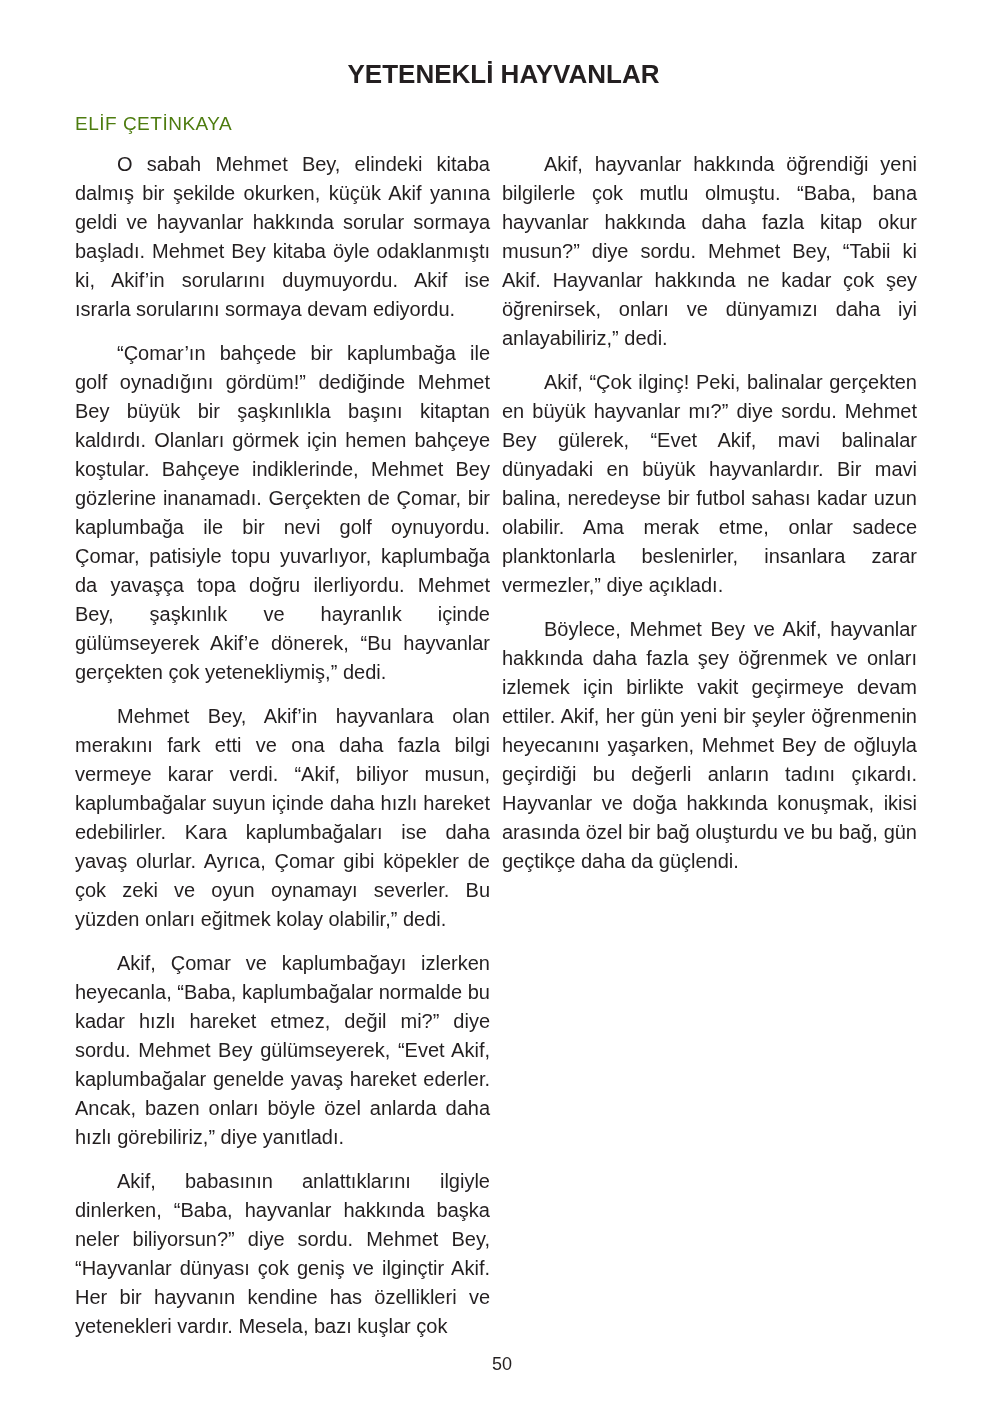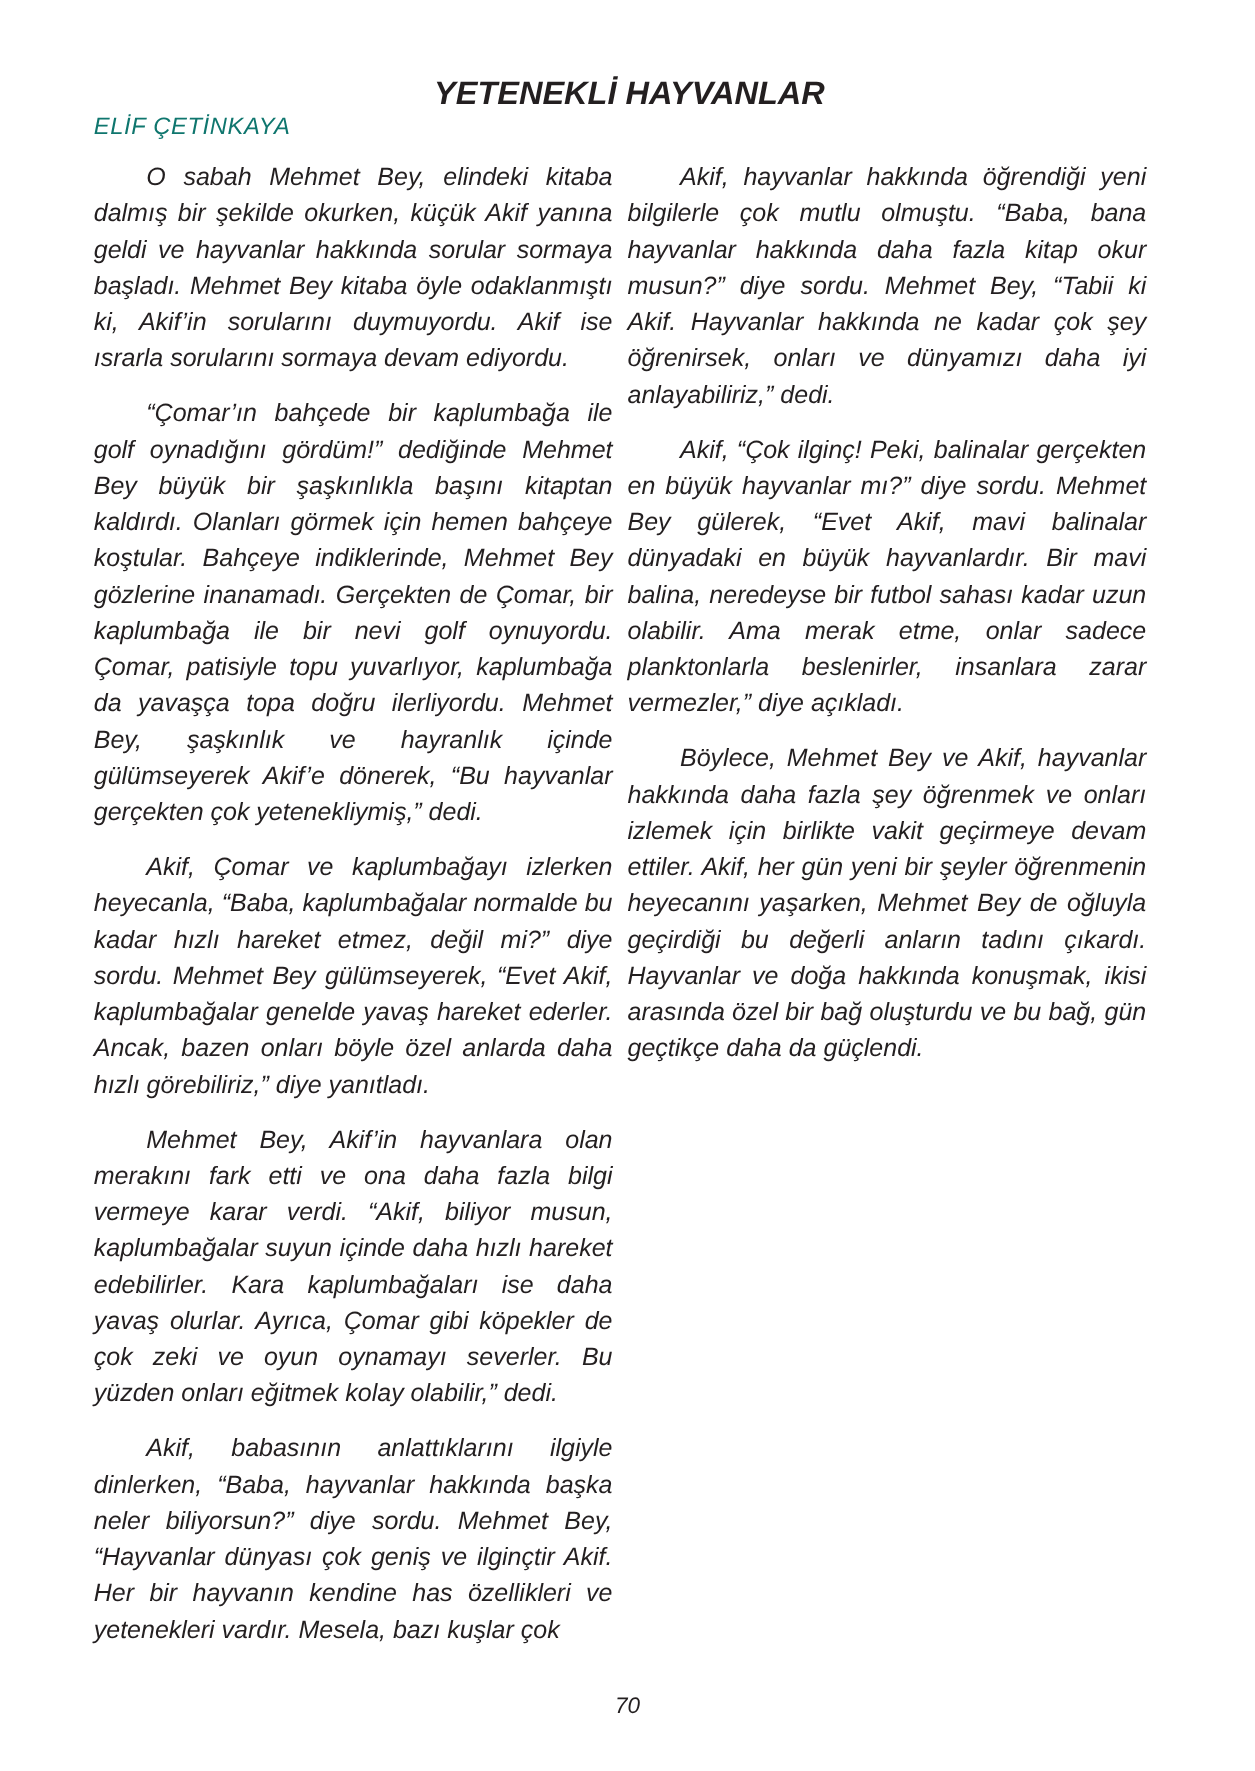--- a/index.html
+++ b/index.html
@@ -7,37 +7,37 @@
   .page {
     position: relative;
     width: 1004px;
     height: 1417px;
     margin: 0 auto;
     background: #ffffff;
     color: #231f20;
     font-family: "Liberation Sans", sans-serif;
     padding: 58px 72px 0 75px;
     overflow: hidden;
-    font-style: italic;
   }
   .title {
     margin: 0;
     text-align: center;
     font-size: 26px;
     line-height: 32px;
     font-weight: 700;
     color: #231f20;
   }
   .author {
+    margin-top: 22px;
     margin-bottom: 14px;
     font-size: 19px;
     line-height: 24px;
     font-weight: 400;
     letter-spacing: 0.5px;
-    color: #0f766e;
+    color: #4d7c0f;
   }
   .columns {
     display: flex;
     gap: 12px;
   }
   .col {
     width: 415px;
     flex: 0 0 415px;
   }
   .col p {
@@ -66,28 +66,28 @@
 
   <h1 class="title">YETENEKLİ HAYVANLAR</h1>
 
   <div class="author">ELİF ÇETİNKAYA</div>
 
   <div class="columns">
 
     <div class="col">
       <p class="indent">O sabah Mehmet Bey, elindeki kitaba dalmış bir şekilde okurken, küçük Akif yanına geldi ve hayvanlar hakkında sorular sormaya başladı. Mehmet Bey kitaba öyle odaklanmıştı ki, Akif’in sorularını duymuyordu. Akif ise ısrarla sorularını sormaya devam ediyordu.</p>
       <p class="indent">“Çomar’ın bahçede bir kaplumbağa ile golf oynadığını gördüm!” dediğinde Mehmet Bey büyük bir şaşkınlıkla başını kitaptan kaldırdı. Olanları görmek için hemen bahçeye koştular. Bahçeye indiklerinde, Mehmet Bey gözlerine inanamadı. Gerçekten de Çomar, bir kaplumbağa ile bir nevi golf oynuyordu. Çomar, patisiyle topu yuvarlıyor, kaplumbağa da yavaşça topa doğru ilerliyordu. Mehmet Bey, şaşkınlık ve hayranlık içinde gülümseyerek Akif’e dönerek, “Bu hayvanlar gerçekten çok yetenekliymiş,” dedi.</p>
+      <p class="indent">Mehmet Bey, Akif’in hayvanlara olan merakını fark etti ve ona daha fazla bilgi vermeye karar verdi. “Akif, biliyor musun, kaplumbağalar suyun içinde daha hızlı hareket edebilirler. Kara kaplumbağaları ise daha yavaş olurlar. Ayrıca, Çomar gibi köpekler de çok zeki ve oyun oynamayı severler. Bu yüzden onları eğitmek kolay olabilir,” dedi.</p>
       <p class="indent">Akif, Çomar ve kaplumbağayı izlerken heyecanla, “Baba, kaplumbağalar normalde bu kadar hızlı hareket etmez, değil mi?” diye sordu. Mehmet Bey gülümseyerek, “Evet Akif, kaplumbağalar genelde yavaş hareket ederler. Ancak, bazen onları böyle özel anlarda daha hızlı görebiliriz,” diye yanıtladı.</p>
-      <p class="indent">Mehmet Bey, Akif’in hayvanlara olan merakını fark etti ve ona daha fazla bilgi vermeye karar verdi. “Akif, biliyor musun, kaplumbağalar suyun içinde daha hızlı hareket edebilirler. Kara kaplumbağaları ise daha yavaş olurlar. Ayrıca, Çomar gibi köpekler de çok zeki ve oyun oynamayı severler. Bu yüzden onları eğitmek kolay olabilir,” dedi.</p>
       <p class="indent">Akif, babasının anlattıklarını ilgiyle dinlerken, “Baba, hayvanlar hakkında başka neler biliyorsun?” diye sordu. Mehmet Bey, “Hayvanlar dünyası çok geniş ve ilginçtir Akif. Her bir hayvanın kendine has özellikleri ve yetenekleri vardır. Mesela, bazı kuşlar çok</p>
     </div>
 
     <div class="col">
       <p class="indent">Akif, hayvanlar hakkında öğrendiği yeni bilgilerle çok mutlu olmuştu. “Baba, bana hayvanlar hakkında daha fazla kitap okur musun?” diye sordu. Mehmet Bey, “Tabii ki Akif. Hayvanlar hakkında ne kadar çok şey öğrenirsek, onları ve dünyamızı daha iyi anlayabiliriz,” dedi.</p>
       <p class="indent">Akif, “Çok ilginç! Peki, balinalar gerçekten en büyük hayvanlar mı?” diye sordu. Mehmet Bey gülerek, “Evet Akif, mavi balinalar dünyadaki en büyük hayvanlardır. Bir mavi balina, neredeyse bir futbol sahası kadar uzun olabilir. Ama merak etme, onlar sadece planktonlarla beslenirler, insanlara zarar vermezler,” diye açıkladı.</p>
       <p class="indent">Böylece, Mehmet Bey ve Akif, hayvanlar hakkında daha fazla şey öğrenmek ve onları izlemek için birlikte vakit geçirmeye devam ettiler. Akif, her gün yeni bir şeyler öğrenmenin heyecanını yaşarken, Mehmet Bey de oğluyla geçirdiği bu değerli anların tadını çıkardı. Hayvanlar ve doğa hakkında konuşmak, ikisi arasında özel bir bağ oluşturdu ve bu bağ, gün geçtikçe daha da güçlendi.</p>
     </div>
 
   </div>
 
-  <div class="page-number">70</div>
+  <div class="page-number">50</div>
 
 </div>
 
 </body></html>

